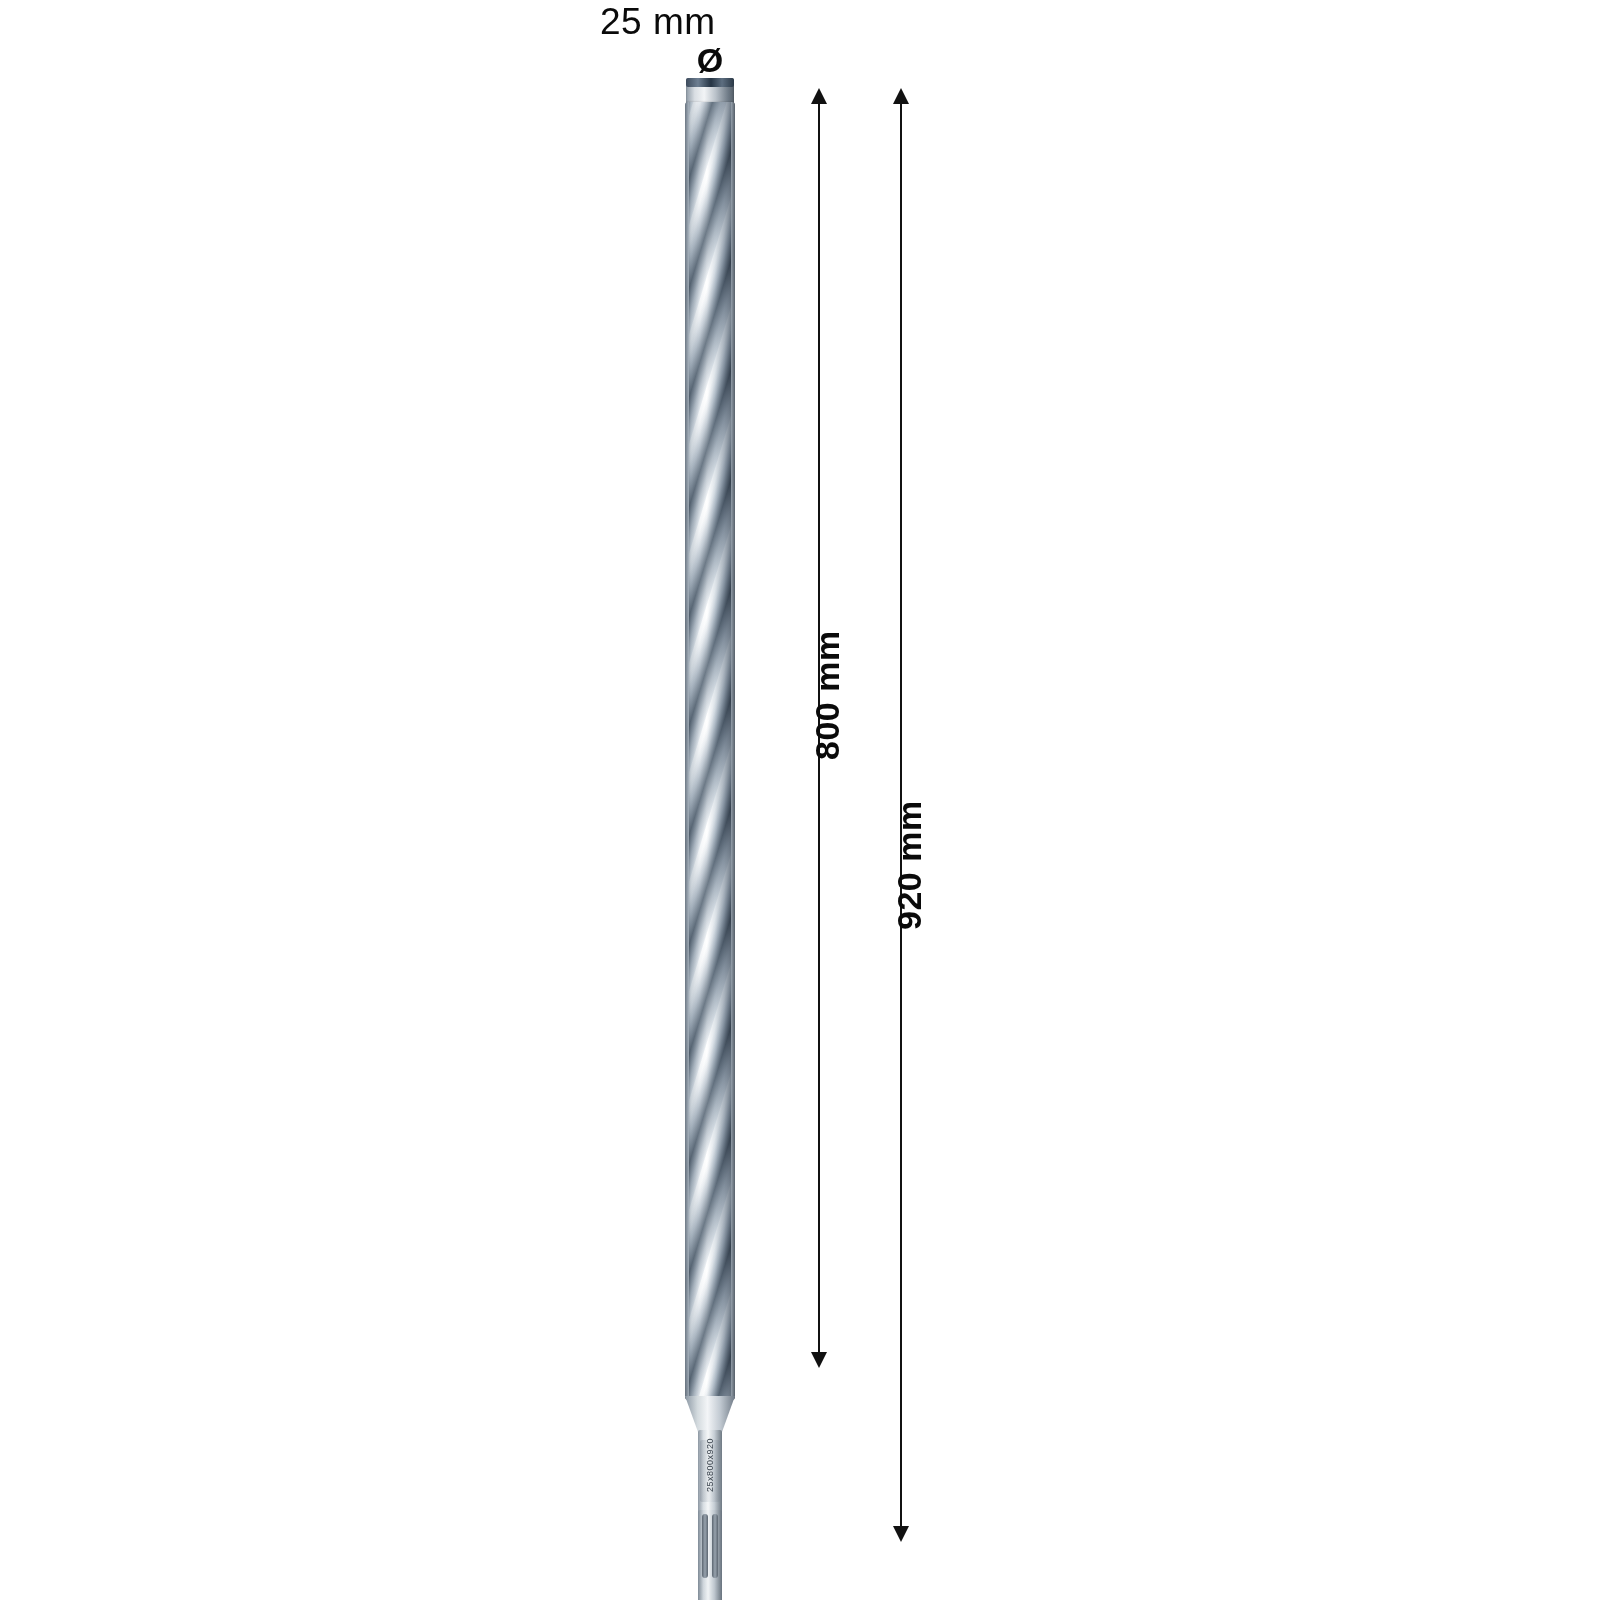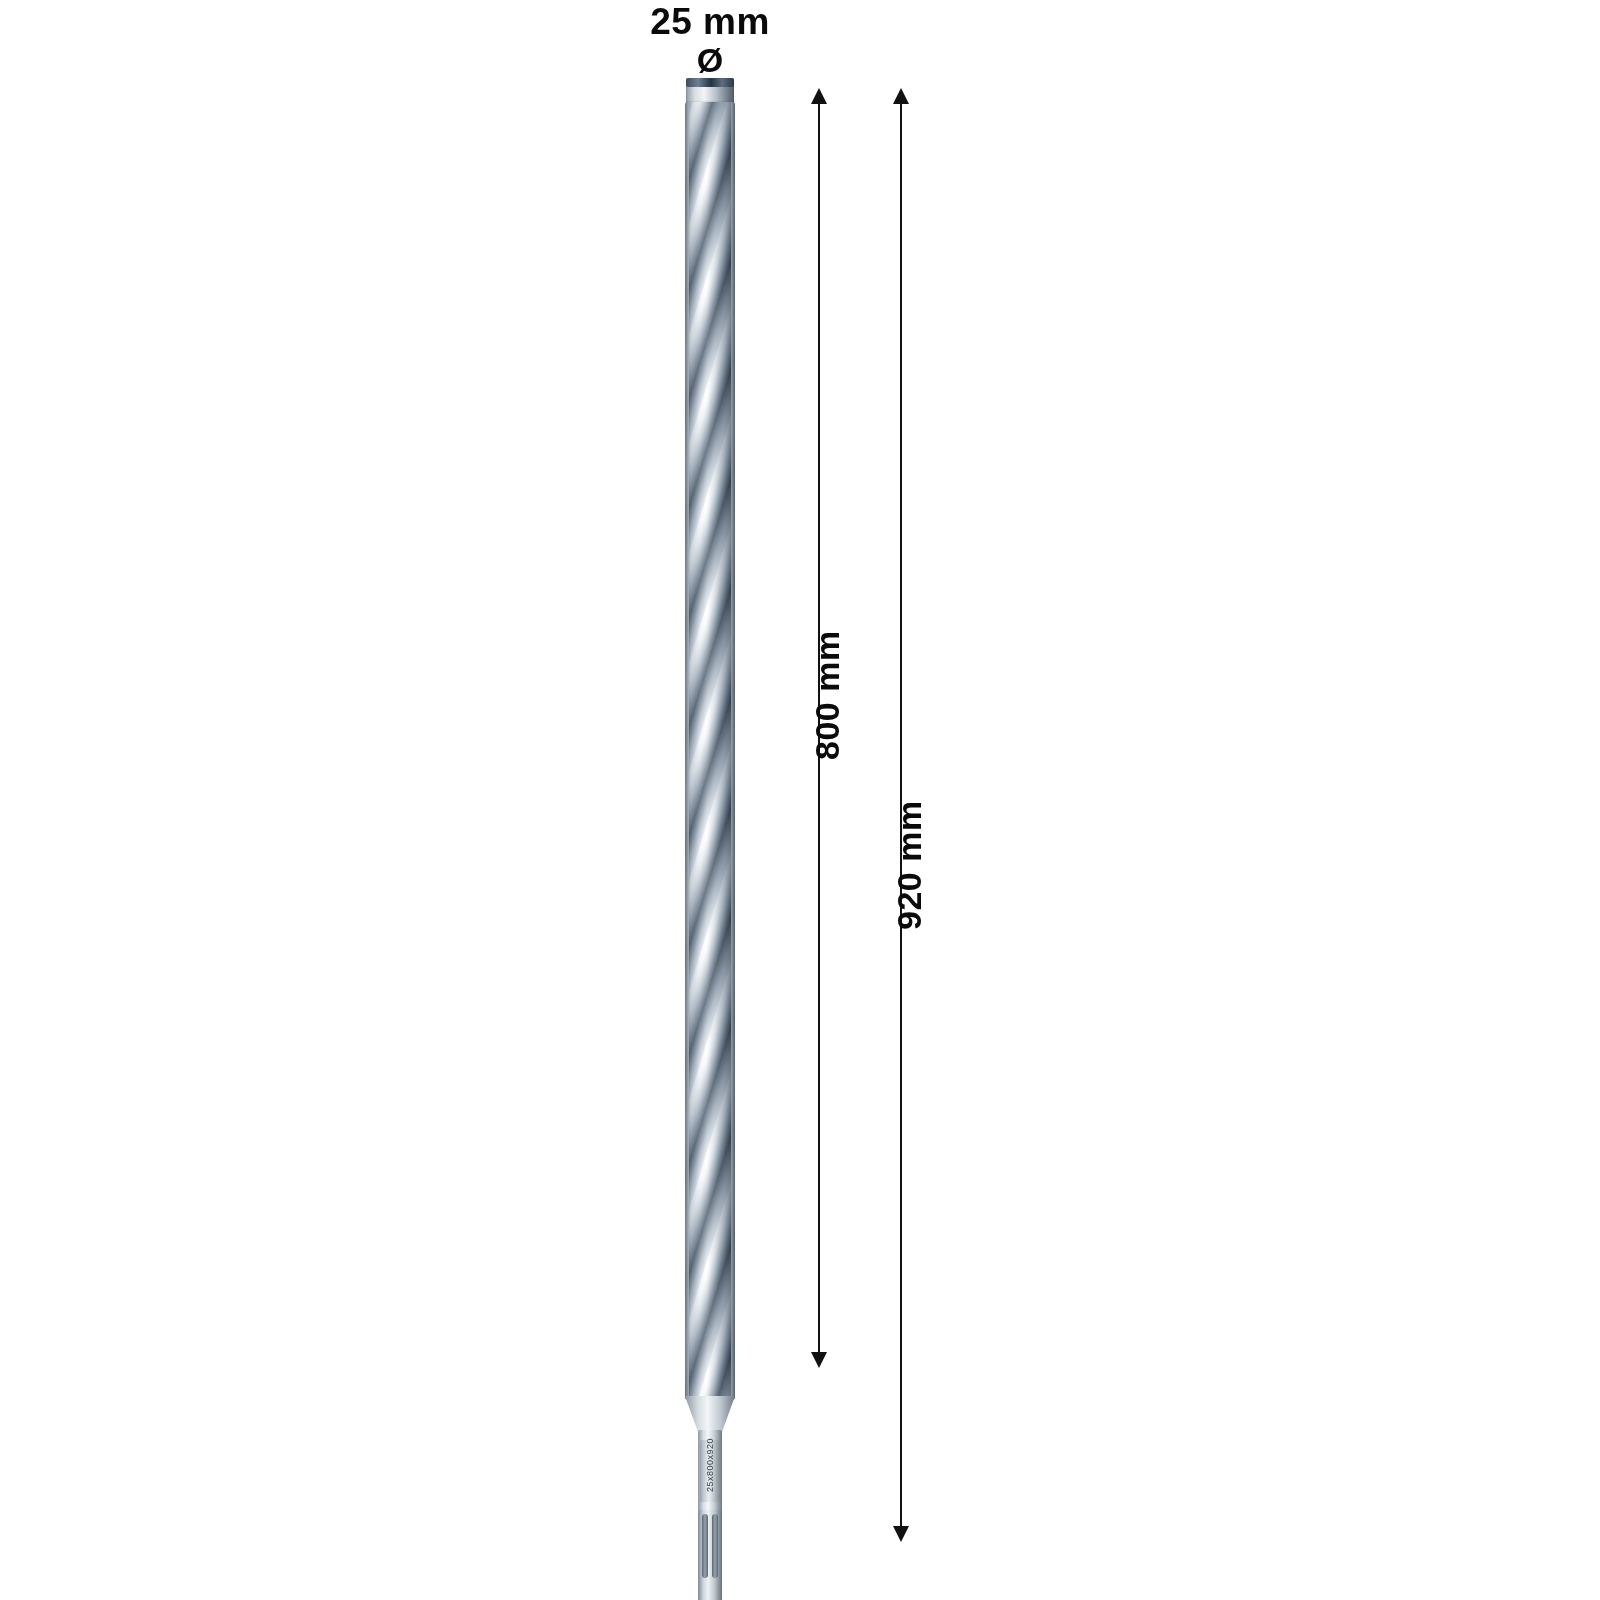--- a/index.html
+++ b/index.html
@@ -17,23 +17,22 @@
     background: #ffffff;
     overflow: hidden;
   }
 
   
   .dia-label {
     position: absolute;
     left: 600px;
     top: 0px;
     width: 220px;
-    text-align: center;
     font-size: 37px;
-    font-weight: 700;
+    font-weight: 400;
     color: #0a0a0a;
     letter-spacing: 0.5px;
     line-height: 44px;
   }
   .dia-symbol {
     position: absolute;
     left: 600px;
     top: 40px;
     width: 220px;
     text-align: center;

